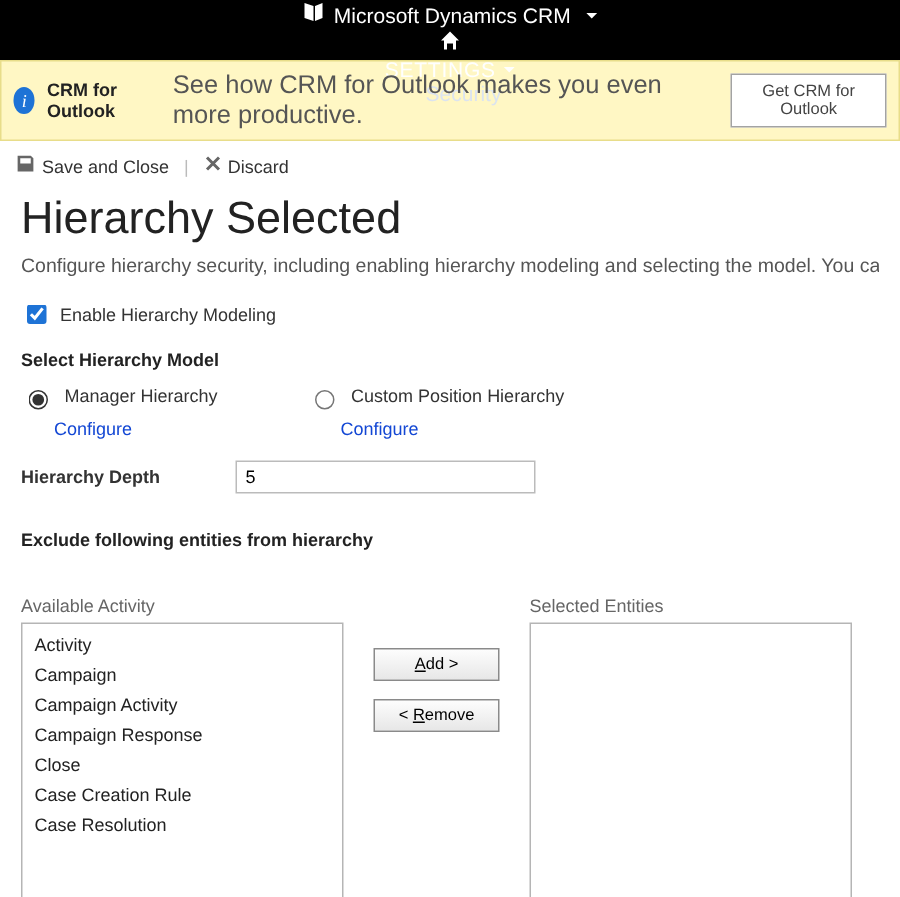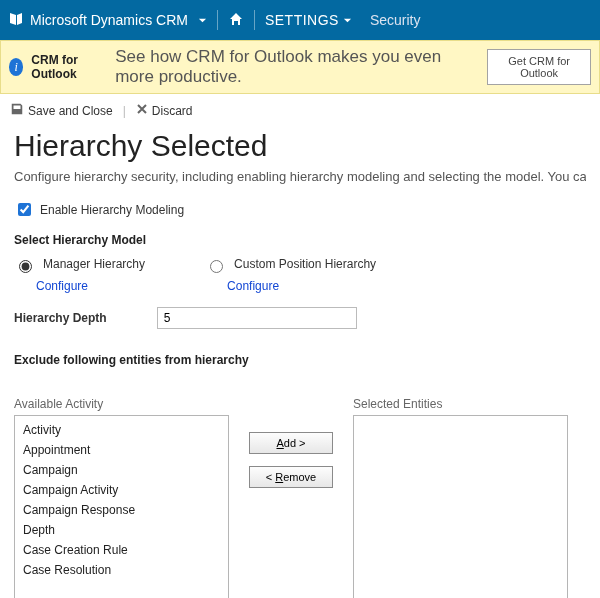--- a/index.html
+++ b/index.html
@@ -7,27 +7,28 @@
     margin: 0;
     font-family: "Segoe UI", Tahoma, sans-serif;
     font-size: 12px;
     color: #333;
     background: #fff;
     width: 600px;
     overflow: hidden;
   }
   
   .topnav {
-    background: #0369a1;
+    background: #000000;
     color: #fff;
     height: 40px;
     display: flex;
     align-items: center;
     padding: 0 8px;
     font-size: 14px;
+    flex-direction: column;
   }
   .topnav .logo {
     display: flex;
     align-items: center;
     gap: 6px;
     font-weight: 400;
     white-space: nowrap;
   }
   .topnav .logo svg { fill: #fff; }
   .chev { margin-left:4px; }
@@ -230,25 +231,24 @@
     <input type="text" value="5" style="">
   </div>
 
   <div class="section-head" style="margin-top:24px">Exclude following entities from hierarchy</div>
 
   <div class="entities-area">
     <div>
       <div class="entities-label">Available Activity</div>
       <div class="listbox" id="avail-list">
           <div class="item">Activity</div>
-          <div class="item">Appointment</div>
           <div class="item">Campaign</div>
           <div class="item">Campaign Activity</div>
           <div class="item">Campaign Response</div>
-          <div class="item">Depth</div>
+          <div class="item">Close</div>
           <div class="item">Case Creation Rule</div>
           <div class="item">Case Resolution</div>
         </div>
     </div>
     <div class="shuttle-btns">
       <button><span class="u">A</span>dd &gt;</button>
       <button>&lt; <span class="u">R</span>emove</button>
     </div>
     <div class="right-col">
       <div class="entities-label">Selected Entities</div>

